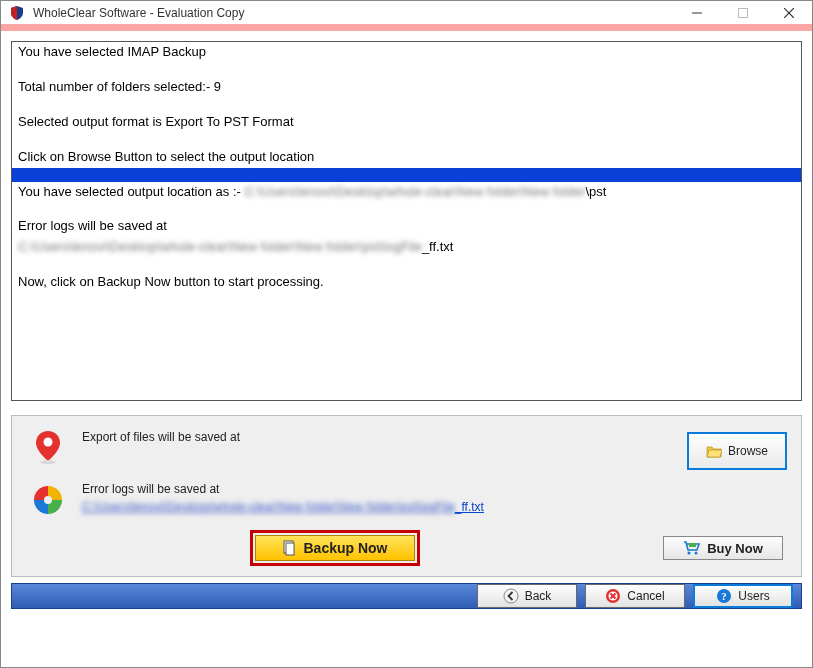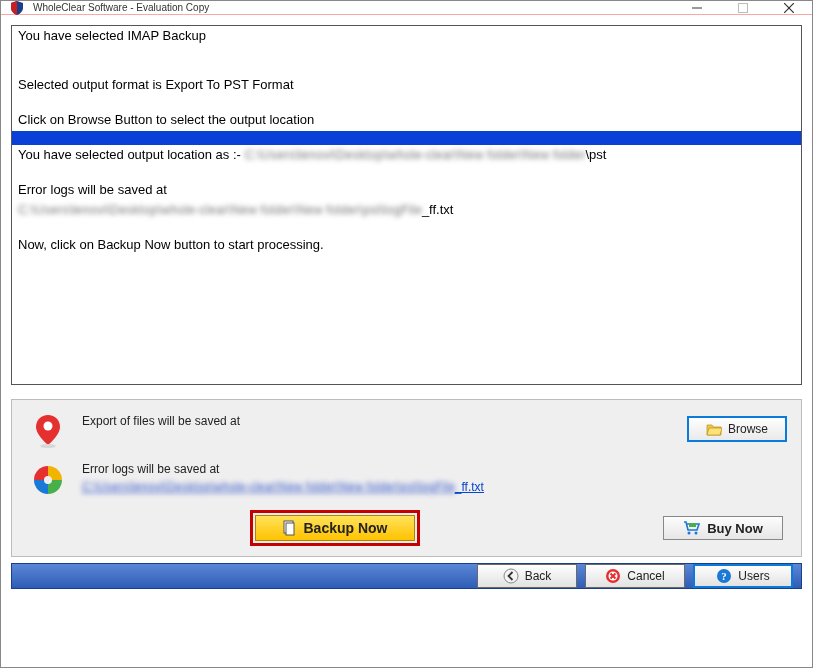--- a/index.html
+++ b/index.html
@@ -14,28 +14,28 @@
   }
   .window {
     width: 813px;
     height: 668px;
     border: 1px solid #888;
     background: #fff;
     display: flex;
     flex-direction: column;
   }
   .titlebar {
-    height: 14px;
+    height: 30px;
     background: #fff;
     display: flex;
     align-items: center;
     padding: 0 0 0 8px;
-    border-bottom: 1px solid #fca5a5;
+    border-bottom: 7px solid #fca5a5;
     color: #333;
-    font-size: 10px;
+    font-size: 12px;
   }
   .titlebar .app-icon {
     width: 16px; height: 16px;
     margin-right: 8px;
     display: inline-flex;
     align-items: center;
     justify-content: center;
   }
   .titlebar .title-text { flex: 1; }
   .win-controls { display: flex; height: 100%; }
@@ -115,21 +115,21 @@
     padding: 0 16px;
     font-size: 12px;
     color: #222;
     cursor: pointer;
     min-width: 100px;
   }
   .btn.browse {
     border: 2px solid #0a7adb;
     background: linear-gradient(#fefefe,#eaeaea);
     min-width: 100px;
-    height: 26px;
+    height: 38px;
   }
   .row-actions { display:flex; align-items:flex-start; padding-top:2px; }
 
   .action-row {
     display: flex;
     align-items: center;
     padding: 6px 4px 4px 4px;
     gap: 20px;
   }
   .action-spacer { flex: 1; }
@@ -205,20 +205,21 @@
           </svg>
       </div>
     </div>
   </div>
 
   <div class="content-area">
 
     <div class="log-box">
       <div class="log-line">You have selected IMAP Backup</div>
       <div class="log-line spacer"></div>
+      <div class="log-line">Total number of folders selected:- 9</div>
       <div class="log-line spacer"></div>
       <div class="log-line">Selected output format is Export To PST Format</div>
       <div class="log-line spacer"></div>
       <div class="log-line">Click on Browse Button to select the output location</div>
       <div class="log-line selected"></div>
       <div class="log-line"><span>You have selected output location as :- </span><span class="blur">C:\Users\lenovi\Desktop\whole-clear\New folder\New folder</span><span>\pst</span></div>
       <div class="log-line spacer"></div>
       <div class="log-line">Error logs will be saved at</div>
       <div class="log-line"><span class="blur">C:\Users\lenovi\Desktop\whole-clear\New folder\New folder\pst\logFile</span><span>_ff.txt</span></div>
       <div class="log-line spacer"></div>

